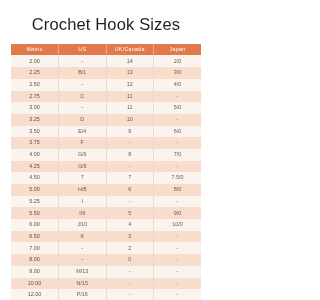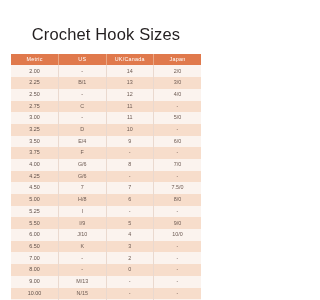--- a/index.html
+++ b/index.html
@@ -10,21 +10,21 @@
     width: 212px;
     height: 300px;
     background: #ffffff;
     font-family: "Liberation Sans", sans-serif;
     overflow: hidden;
   }
   .page {
     width: 212px;
     height: 300px;
     box-sizing: border-box;
-    padding: 16px;
+    padding: 6px;
     display: flex;
     flex-direction: column;
     align-items: center;
     background: #ffffff;
   }
   .page-title {
     margin-top: 9px;
     margin-bottom: 0;
     font-size: 16.5px;
     font-weight: 400;

